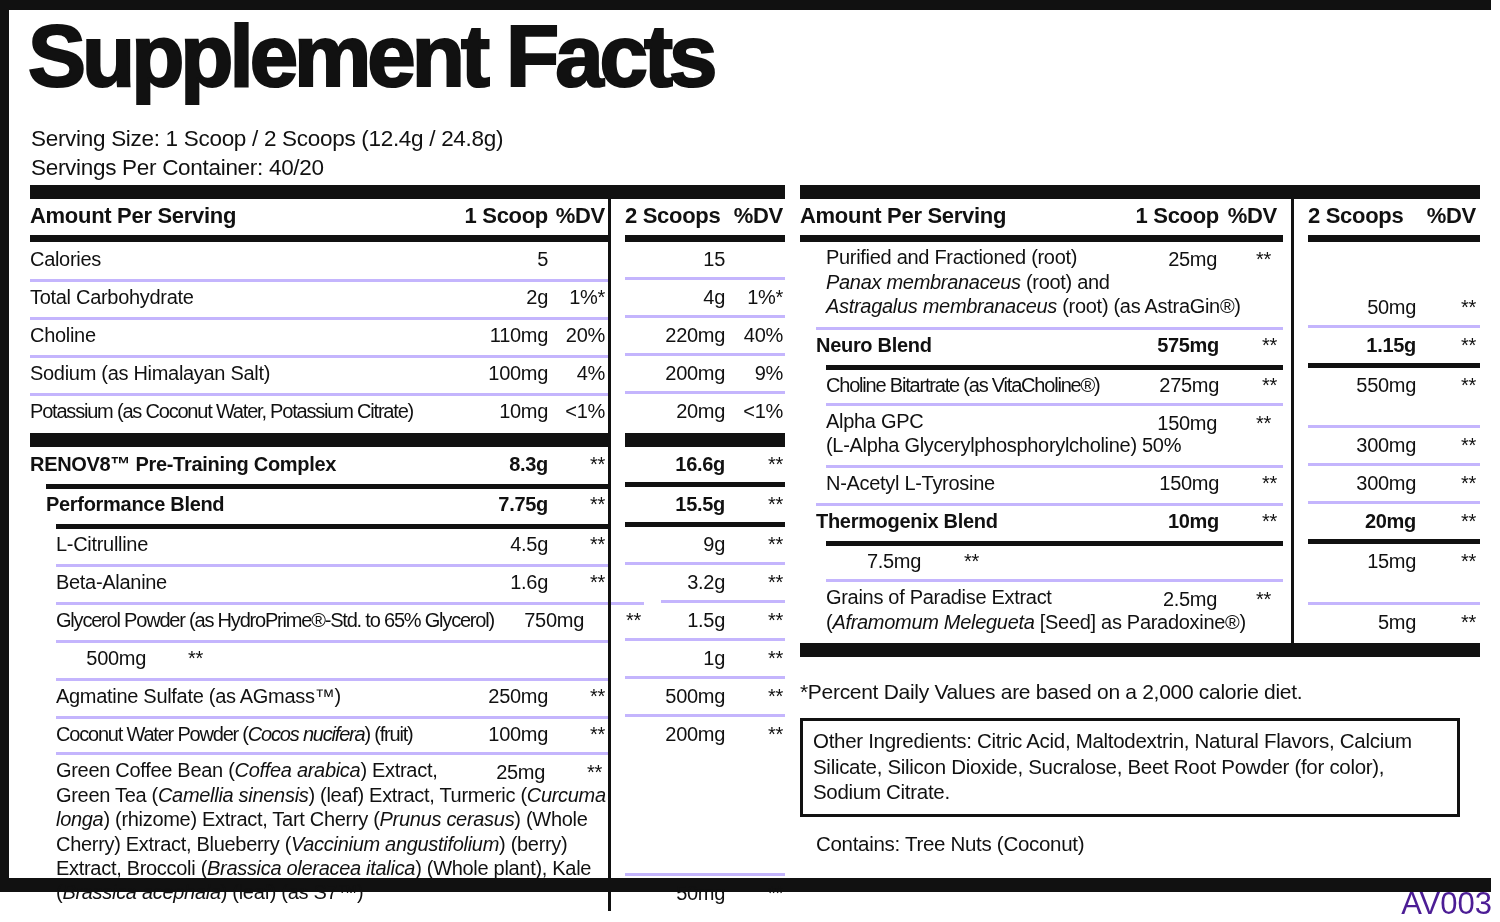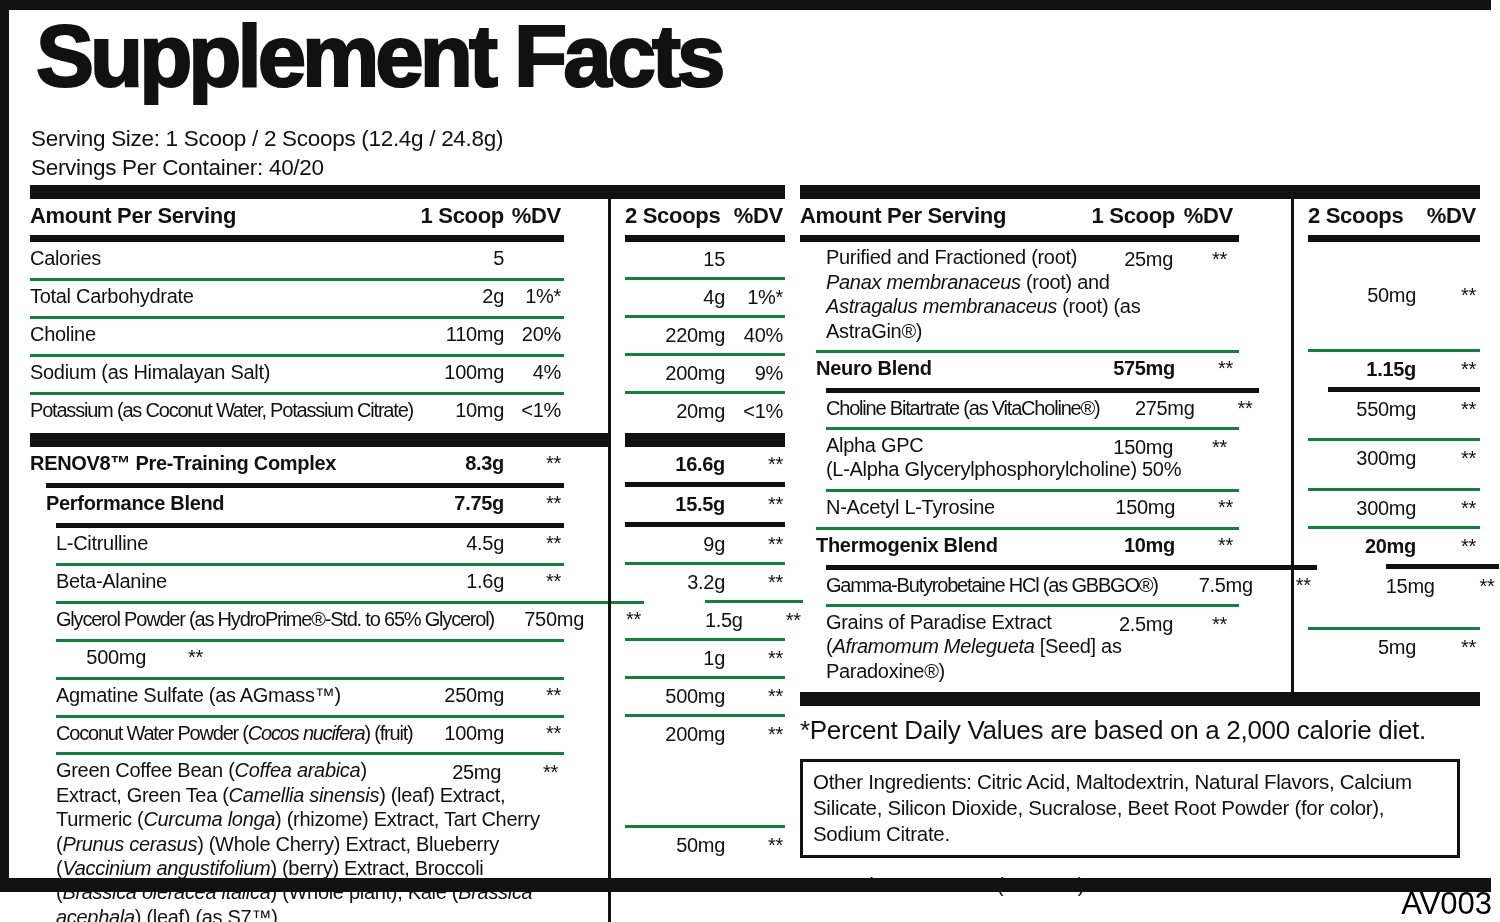--- a/index.html
+++ b/index.html
@@ -7,79 +7,79 @@
     width:1500px;height:922px;position:relative;background:#fff;color:#111;
     font-family:"Liberation Sans",sans-serif;overflow:hidden;
   }
   
   .edge-left{position:absolute;left:0;top:0;width:9px;height:892px;background:#111;}
   .edge-top{position:absolute;left:0;top:0;width:1491px;height:10px;background:#111;}
   .edge-bottom{position:absolute;left:0;top:878px;width:1491px;height:14px;background:#111;}
 
   .title{
     position:absolute;left:28px;top:6px;font-size:87px;font-weight:bold;
-    letter-spacing:-4px;white-space:nowrap;margin-left:8px;-webkit-text-stroke:2.2px #111;
+    letter-spacing:-4px;white-space:nowrap;-webkit-text-stroke:2.2px #111;
   }
   .serving{position:absolute;left:31px;top:124px;font-size:22.5px;line-height:1.3;letter-spacing:-0.3px;}
 
   .facts-table{position:absolute;top:185px;font-size:20px;line-height:1.2;letter-spacing:-0.3px;}
   .ltable{left:30px;width:755px;}
   .rtable{left:800px;width:680px;}
   .grid{position:relative;}
   .ltable .grid{min-height:678px;}
   .topbar{height:14px;background:#111;}
   .vdiv{position:absolute;top:14px;bottom:0;width:3px;background:#111;}
   .ltable .vdiv{left:578px;}
   .rtable .vdiv{left:491px;}
 
-  .tr{display:flex;align-items:center;gap:44px;}
+  .tr{display:flex;align-items:flex-end;}
   .td-main{flex:1;display:flex;align-items:flex-start;padding:3px 0 6px 0;margin-left:var(--ind,0px);}
   .td-s2{display:flex;align-items:flex-start;padding:5px 0 6px 0;}
   .ltable .td-s2{width:160px;margin-left:17px;}
   .rtable .td-s2{width:172px;margin-left:25px;}
 
   .lbl{flex:1;white-space:nowrap;}
   .v{text-align:right;white-space:nowrap;}
   .dv{text-align:right;white-space:nowrap;}
   .ltable .td-main .v{width:90px;}
   .ltable .td-main .dv{width:57px;padding-right:3px;}
   .rtable .td-main .v{width:95px;}
   .rtable .td-main .dv{width:58px;padding-right:6px;}
   .td-s2 .v{flex:1;}
   .ltable .td-s2 .dv{width:58px;padding-right:2px;}
   .rtable .td-s2 .dv{width:60px;padding-right:4px;}
 
   .th .td-main,.th .td-s2{font-weight:bold;font-size:22px;border-bottom:7px solid #111;padding:4px 0 6px 0;}
   .bold .lbl,.bold .v{font-weight:bold;}
-  .bt3 .td-main,.bt3 .td-s2{border-top:3px solid #15803d;}
+  .bt3 .td-main,.bt3 .td-s2{border-top:3px solid #c4b5fd;}
   .bt5 .td-main,.bt5 .td-s2{border-top:5px solid #111;}
   .tight .lbl{letter-spacing:-1.2px;}
 
   
   .ml .td-main{position:relative;}
   .ml .lbl{white-space:normal;width:100%;flex:none;line-height:1.22;}
   .ml .td-main .v{position:absolute;top:5px;width:auto;}
   .ml .td-main .dv{position:absolute;top:5px;width:auto;}
   .ltable .ml .td-main .v{right:63px;}
   .ltable .ml .td-main .dv{right:3px;}
   .rtable .ml .td-main .v{right:66px;}
   .rtable .ml .td-main .dv{right:6px;}
   .sp1{float:right;width:140px;height:24px;}
 
   .secbar{display:flex;margin-top:4px;}
   .secbar .seg-main{flex:1;height:14px;background:#111;}
   .secbar .seg-s2{height:14px;background:#111;}
   .ltable .secbar .seg-s2{width:160px;margin-left:17px;}
   .secbar-full{height:14px;background:#111;margin-top:3px;}
 
-  .footnotes{margin-top:8px;font-size:26px;line-height:1.27;letter-spacing:-0.3px;}
+  .footnotes{margin-top:22px;font-size:21px;line-height:1.27;letter-spacing:-0.3px;}
   .oi-box{border:3px solid #111;margin-top:12px;padding:7px 10px 9px 10px;font-size:20.5px;line-height:1.26;width:634px;}
   .contains{margin-top:15px;padding-left:16px;font-size:20.5px;}
 
-  .code{position:absolute;right:8px;bottom:0px;font-size:31px;color:#000000;letter-spacing:0px;}
+  .code{position:absolute;right:8px;bottom:0px;font-size:31px;color:#4c1d95;letter-spacing:0px;}
   i{font-style:italic;}
 </style>
 </head>
 <body>
 
 <div class="edge-left"></div>
 <div class="edge-top"></div>
 <div class="edge-bottom"></div>
 
 <div class="title">Supplement Facts</div>
@@ -346,21 +346,20 @@
           <span class="v">10mg</span>
           <span class="dv" style="font-weight:normal">**</span>
         </div>
       <div class="td-s2">
           <span class="v">20mg</span>
           <span class="dv" style="font-weight:normal">**</span>
         </div>
     </div>
     <div class="tr bt5 tight" style="--ind:26px">
       <div class="td-main">
-          <span class="lbl">Gamma-Butyrobetaine HCl (as GBBGO®)</span>
           <span class="v">7.5mg</span>
           <span class="dv">**</span>
         </div>
       <div class="td-s2">
           <span class="v">15mg</span>
           <span class="dv">**</span>
         </div>
     </div>
     <div class="tr bt3 ml" style="--ind:26px">
       <div class="td-main">

